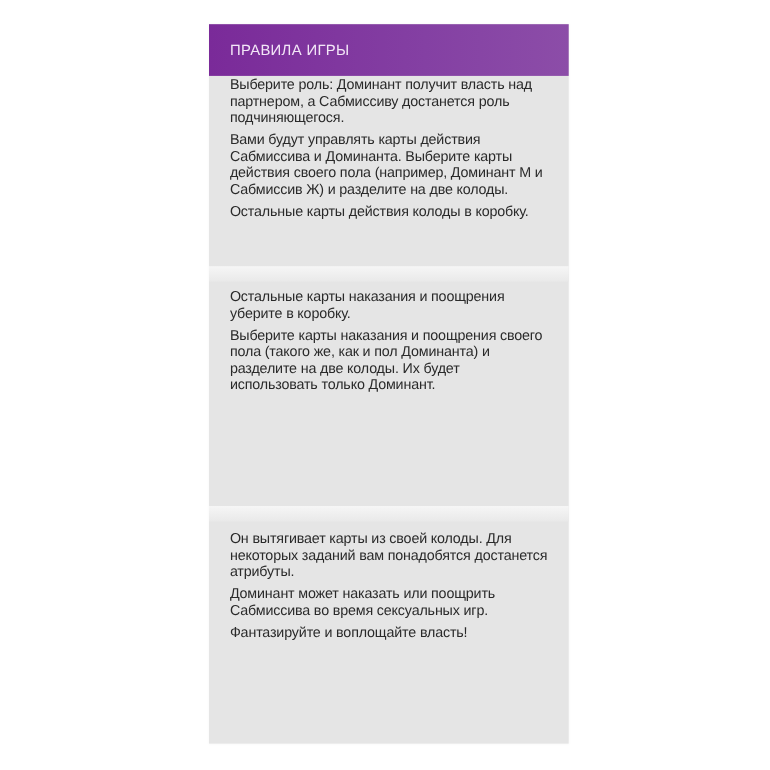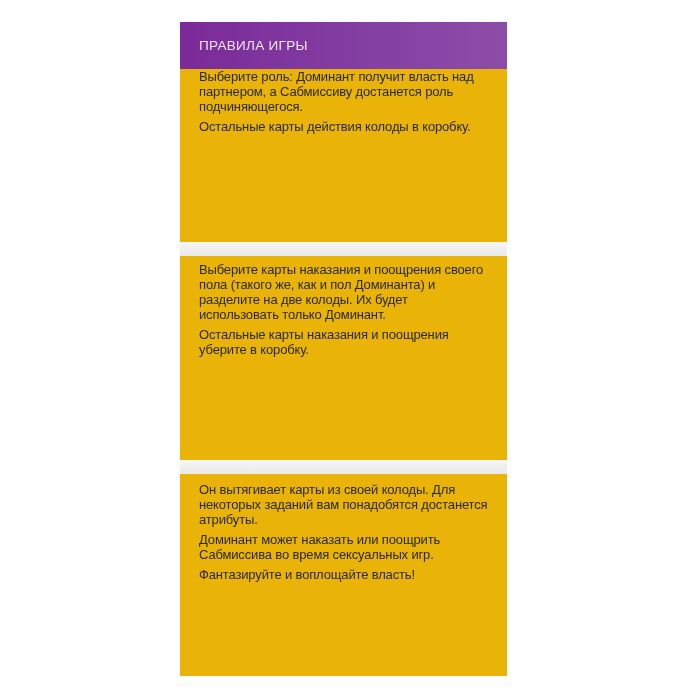--- a/index.html
+++ b/index.html
@@ -5,25 +5,25 @@
     html, body {
       margin: 0;
       padding: 0;
       width: 700px;
       height: 700px;
       background: #ffffff;
       overflow: hidden;
     }
     .panel {
       position: absolute;
-      left: 180px;
+      left: 190px;
       top: 22px;
       width: 327px;
       height: 654px;
-      background: #eab308;
+      background: #e5e5e5;
       box-shadow: 0 0 3px rgba(0,0,0,0.04);
     }
     .header {
       height: 47px;
       background: linear-gradient(90deg, #7a2a99 0%, #8440a3 60%, #8c4da8 100%);
       display: flex;
       align-items: center;
       padding-left: 19px;
       box-sizing: border-box;
     }
@@ -62,26 +62,27 @@
 </head>
 <body>
 
 <div class="panel">
   <div class="header">
     <span class="header-title">ПРАВИЛА ИГРЫ</span>
   </div>
 
   <div class="section s1">
     <p class="para">Выберите роль: Доминант получит власть над партнером, а Сабмиссиву достанется роль подчиняющегося.</p>
+    <p class="para">Вами будут управлять карты действия Сабмиссива и Доминанта. Выберите карты действия своего пола (например, Доминант М и Сабмиссив Ж) и разделите на две колоды.</p>
     <p class="para">Остальные карты действия колоды в коробку.</p>
   </div>
 
   <div class="section s2">
+    <p class="para">Остальные карты наказания и поощрения уберите в коробку.</p>
     <p class="para">Выберите карты наказания и поощрения своего пола (такого же, как и пол Доминанта) и разделите на две колоды. Их будет использовать только Доминант.</p>
-    <p class="para">Остальные карты наказания и поощрения уберите в коробку.</p>
   </div>
 
   <div class="section s3">
     <p class="para">Он вытягивает карты из своей колоды. Для некоторых заданий вам понадобятся достанется атрибуты.</p>
     <p class="para">Доминант может наказать или поощрить Сабмиссива во время сексуальных игр.</p>
     <p class="para">Фантазируйте и воплощайте власть!</p>
   </div>
 </div>
 
 </body></html>

